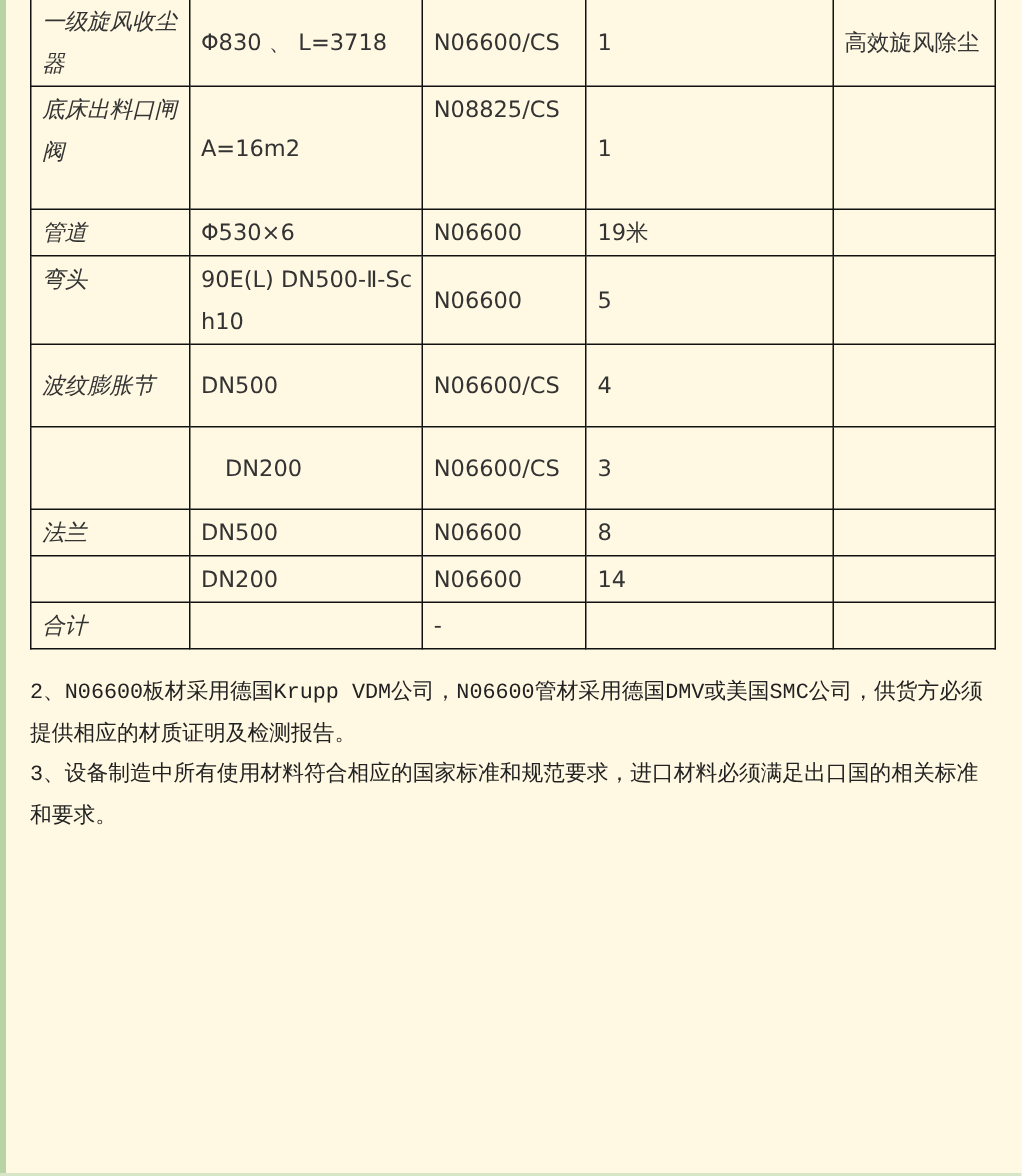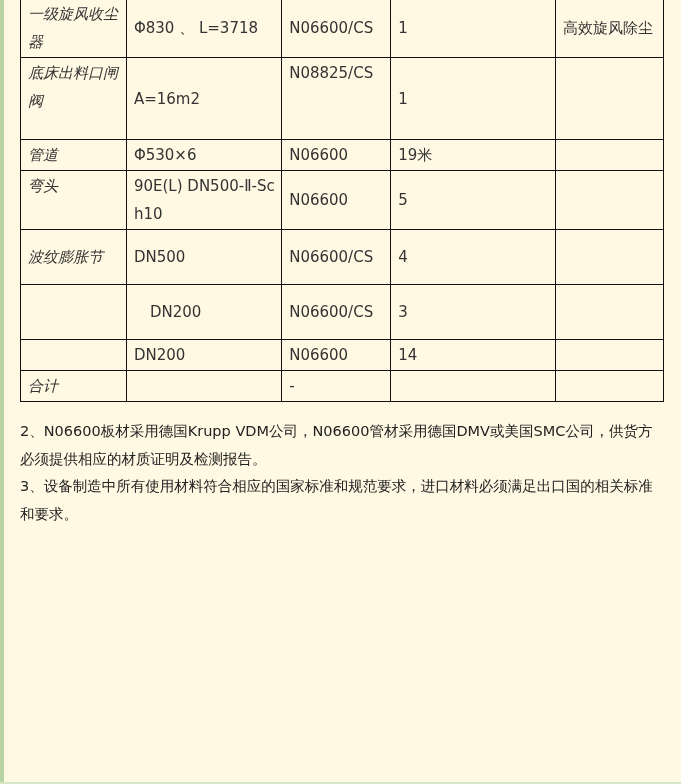--- a/index.html
+++ b/index.html
@@ -28,21 +28,21 @@
     vertical-align:middle;
     word-break:break-all;
   }
   td.c1 { width:87px;font-style:italic; }
   td.c2 { width:118px; }
   td.c3 { width:90px; }
   td.c4 { width:143px; }
   td.c5 { width:89px; }
   .top { vertical-align:top !important; }
   .notes { margin-top:16px; font-size:14.5px; line-height:27.5px; color:#222; width:644px; }
-  .notes p { margin:0; }
+  .notes p { margin:0;font-family:Liberation Mono, monospace; }
   .bottom-border {
     position:absolute; left:0; bottom:0; width:681px; height:2px; background:#d8e6c8;
   }
 </style>
 </head>
 <body>
 
 <div class="left-bar"></div>
 
 <div class="content">
@@ -84,20 +84,27 @@
         <td class="c5"></td>
       </tr>
       <tr style="height:55px">
         <td class="c1"></td>
         <td class="c2" style="padding-left:23px">DN200</td>
         <td class="c3">N06600/CS</td>
         <td class="c4">3</td>
         <td class="c5"></td>
       </tr>
       <tr style="height:28px">
+        <td class="c1">法兰</td>
+        <td class="c2">DN500</td>
+        <td class="c3">N06600</td>
+        <td class="c4">8</td>
+        <td class="c5"></td>
+      </tr>
+      <tr style="height:28px">
         <td class="c1"></td>
         <td class="c2">DN200</td>
         <td class="c3">N06600</td>
         <td class="c4">14</td>
         <td class="c5"></td>
       </tr>
       <tr style="height:28px">
         <td class="c1">合计</td>
         <td class="c2"></td>
         <td class="c3">-</td>

